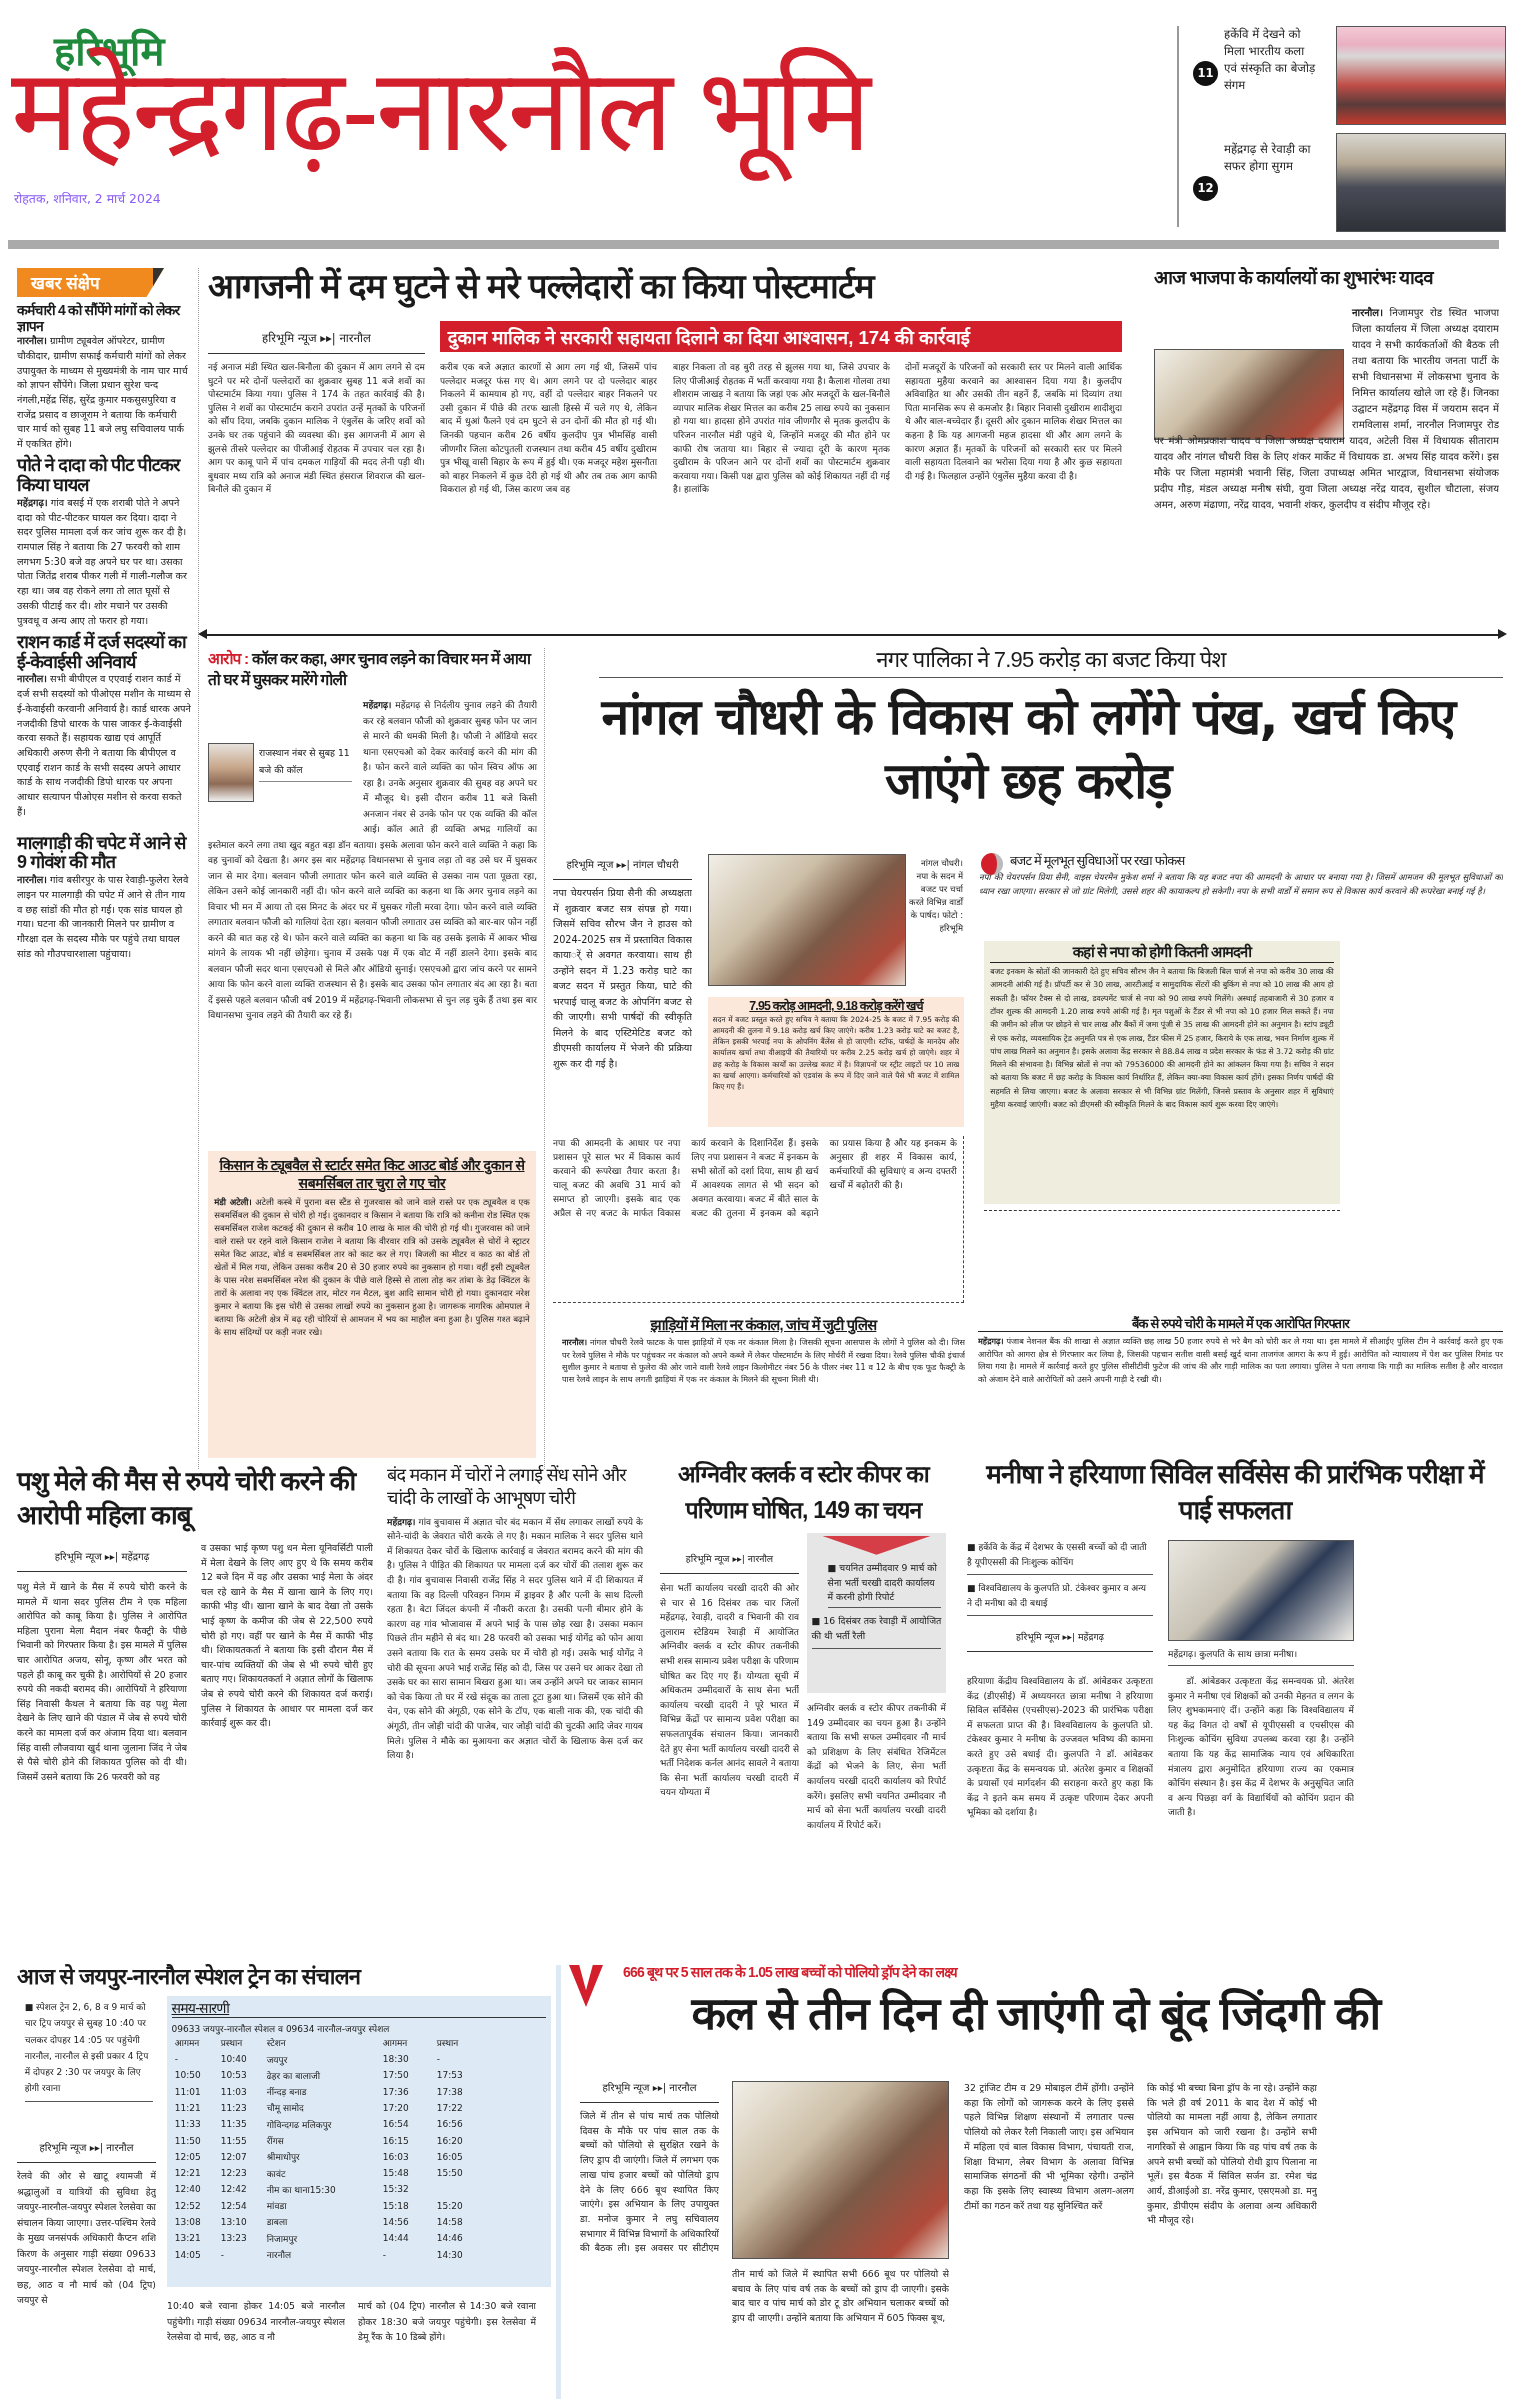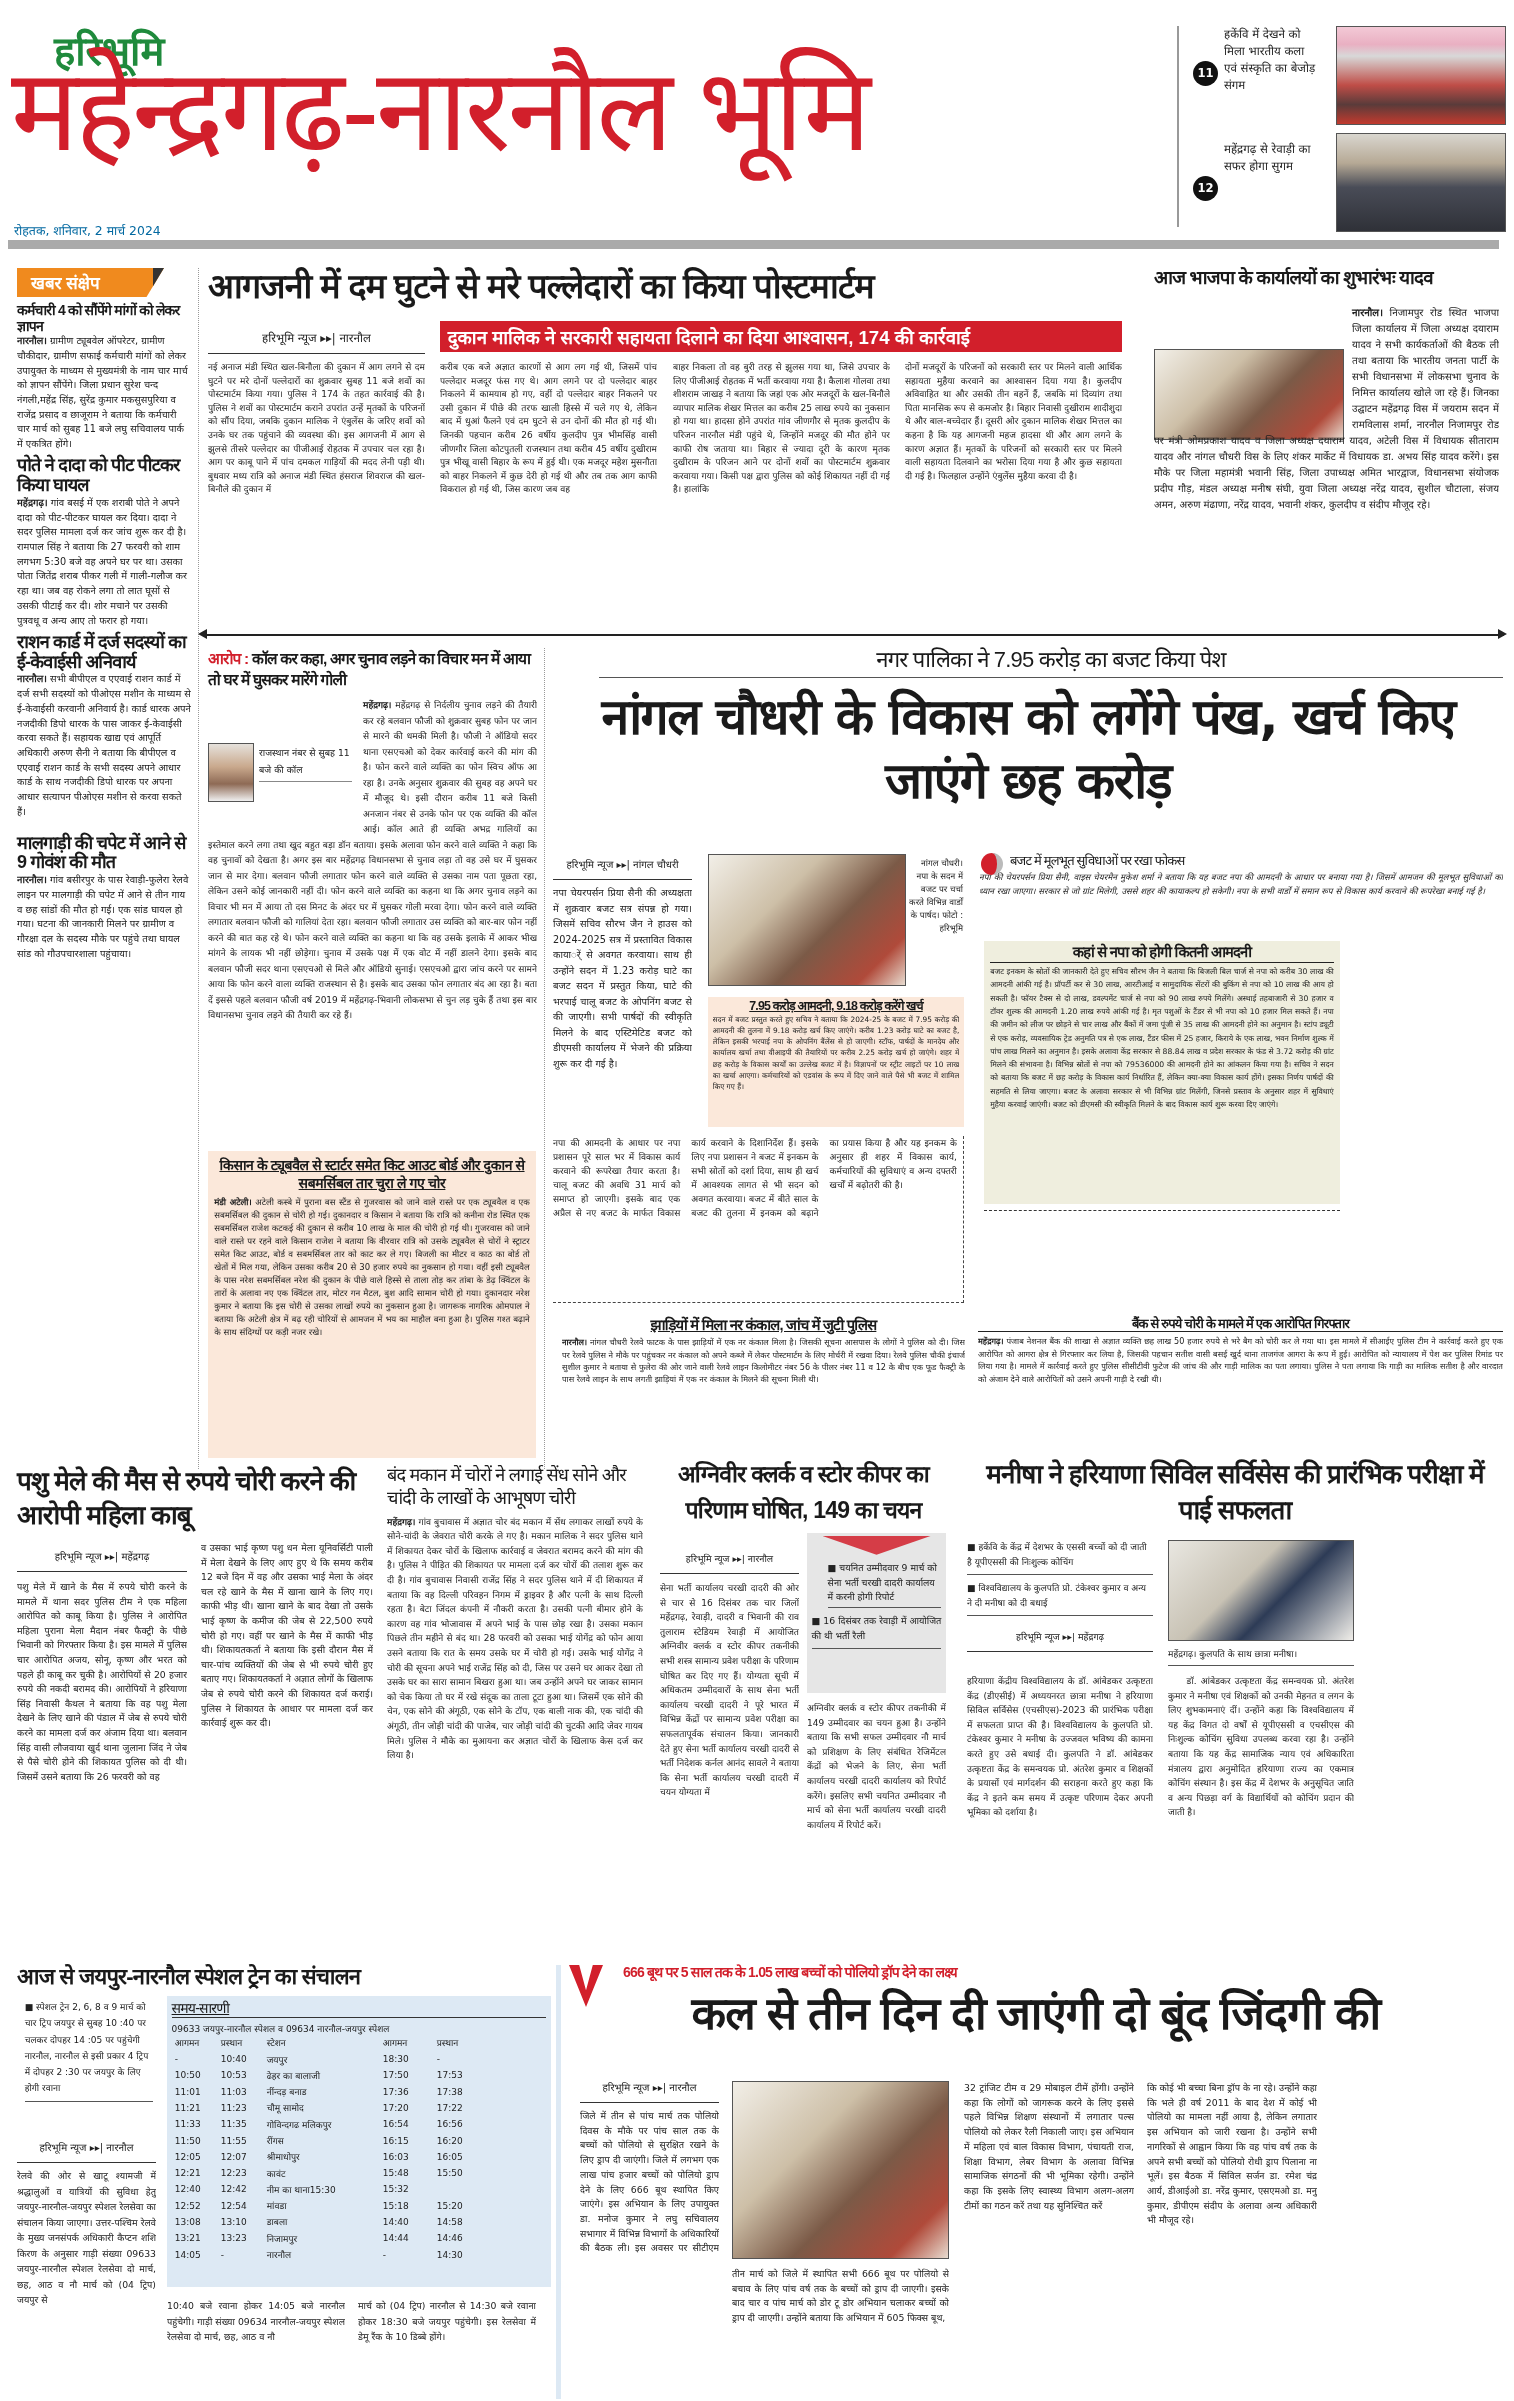--- a/index.html
+++ b/index.html
@@ -25,21 +25,21 @@
   .bullet::before { content: "■ "; color: #222; }
   table.tt { border-collapse: collapse; font-family: "DejaVu Sans", sans-serif; font-size: 9px; color: #222; }
   table.tt td { padding: 0.8px 3.1px; height: 16.3px; white-space: nowrap; }
 </style>
 </head>
 <body>
 
 <div class="abs" style="left:0;top:0;width:1514px;height:248px;">
   <div class="abs" style="left:54px;top:22px;font-family:'Liberation Sans',sans-serif;font-weight:bold;font-size:40px;color:#1f8a3c;">हरिभूमि</div>
   <div class="abs" style="left:11px;top:53px;font-family:'Liberation Sans',sans-serif;font-size:115px;line-height:1;color:#d21f2b;letter-spacing:-3.1px;white-space:nowrap;transform:scaleX(0.98);transform-origin:left;">महेन्द्रगढ़-नारनौल भूमि</div>
-  <div class="abs" style="left:14px;top:222px;font-size:12.4px;color:#0369a1;">रोहतक, शनिवार, 2 मार्च 2024</div>
+  <div class="abs" style="left:14px;top:190px;font-size:12.4px;color:#8b5cf6;">रोहतक, शनिवार, 2 मार्च 2024</div>
   <div class="abs" style="left:1177px;top:26px;width:2.3px;height:201px;background:#999;"></div>
 
   <div class="abs" style="left:1193px;top:26px;width:318px;height:101px;">
     <div class="abs" style="left:0;top:35px;width:25px;height:25px;border-radius:50%;background:#111;color:#fff;font-weight:bold;font-size:11.6px;text-align:center;line-height:25px;">11</div>
     <div class="abs" style="left:31px;top:0;width:93px;font-size:11.6px;line-height:17px;color:#222;">हकेंवि में देखने को मिला भारतीय कला एवं संस्कृति का बेजोड़ संगम</div>
     <div class="abs photo crowd" style="left:143px;top:0;width:170px;height:99px;"></div>
   </div>
 
   <div class="abs" style="left:1193px;top:133px;width:318px;height:101px;">
     <div class="abs" style="left:0;top:43px;width:25px;height:25px;border-radius:50%;background:#111;color:#fff;font-weight:bold;font-size:11.6px;text-align:center;line-height:25px;">12</div>
@@ -290,21 +290,21 @@
             <td>12:52</td>
             <td>12:54</td>
             <td>मांवडा</td>
             <td>15:18</td>
             <td>15:20</td>
           </tr>
       <tr>
             <td>13:08</td>
             <td>13:10</td>
             <td>डाबला</td>
-            <td>14:40</td>
+            <td>14:56</td>
             <td>14:58</td>
           </tr>
       <tr>
             <td>13:21</td>
             <td>13:23</td>
             <td>निजामपुर</td>
             <td>14:44</td>
             <td>14:46</td>
           </tr>
       <tr>

